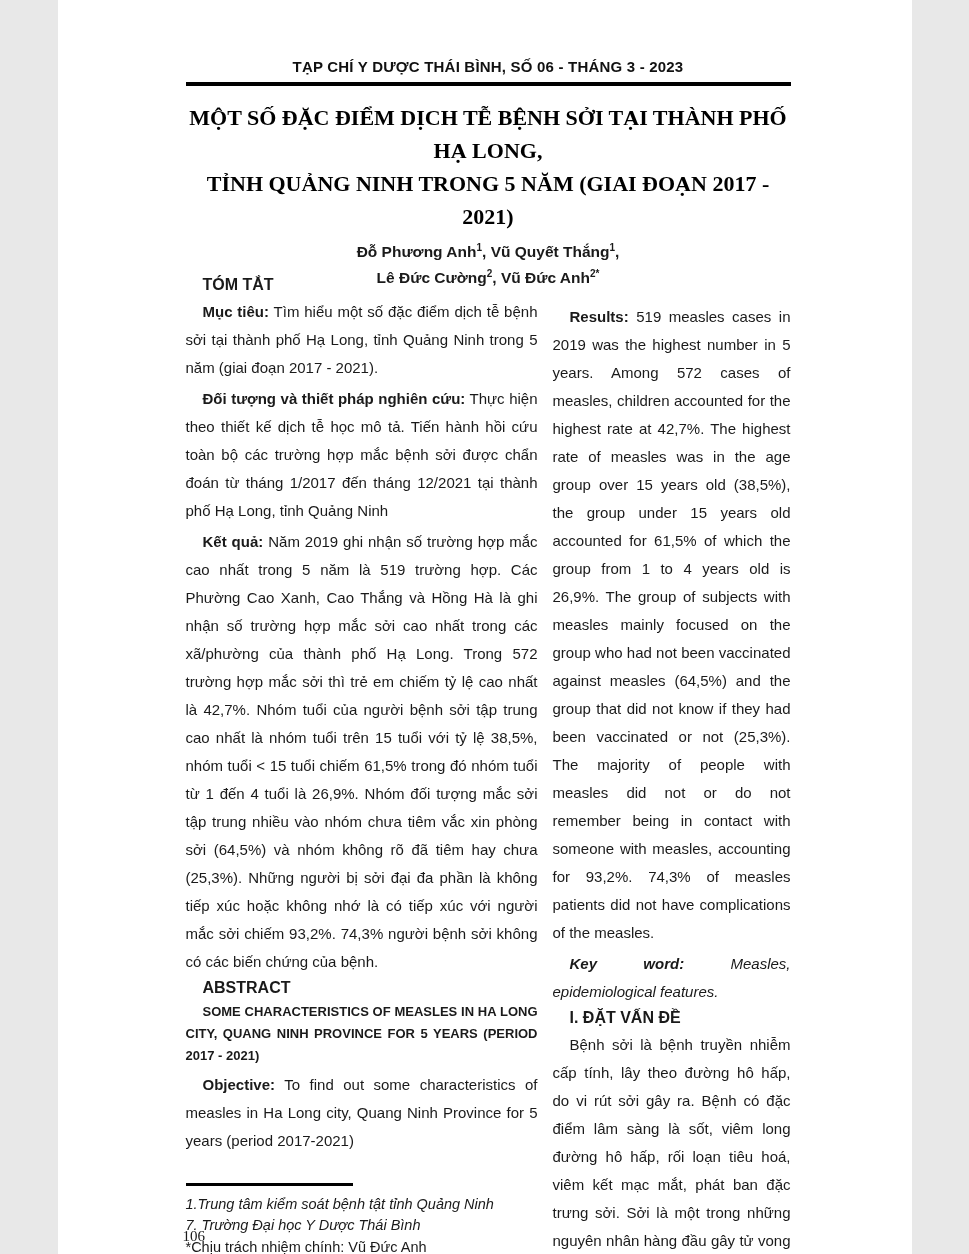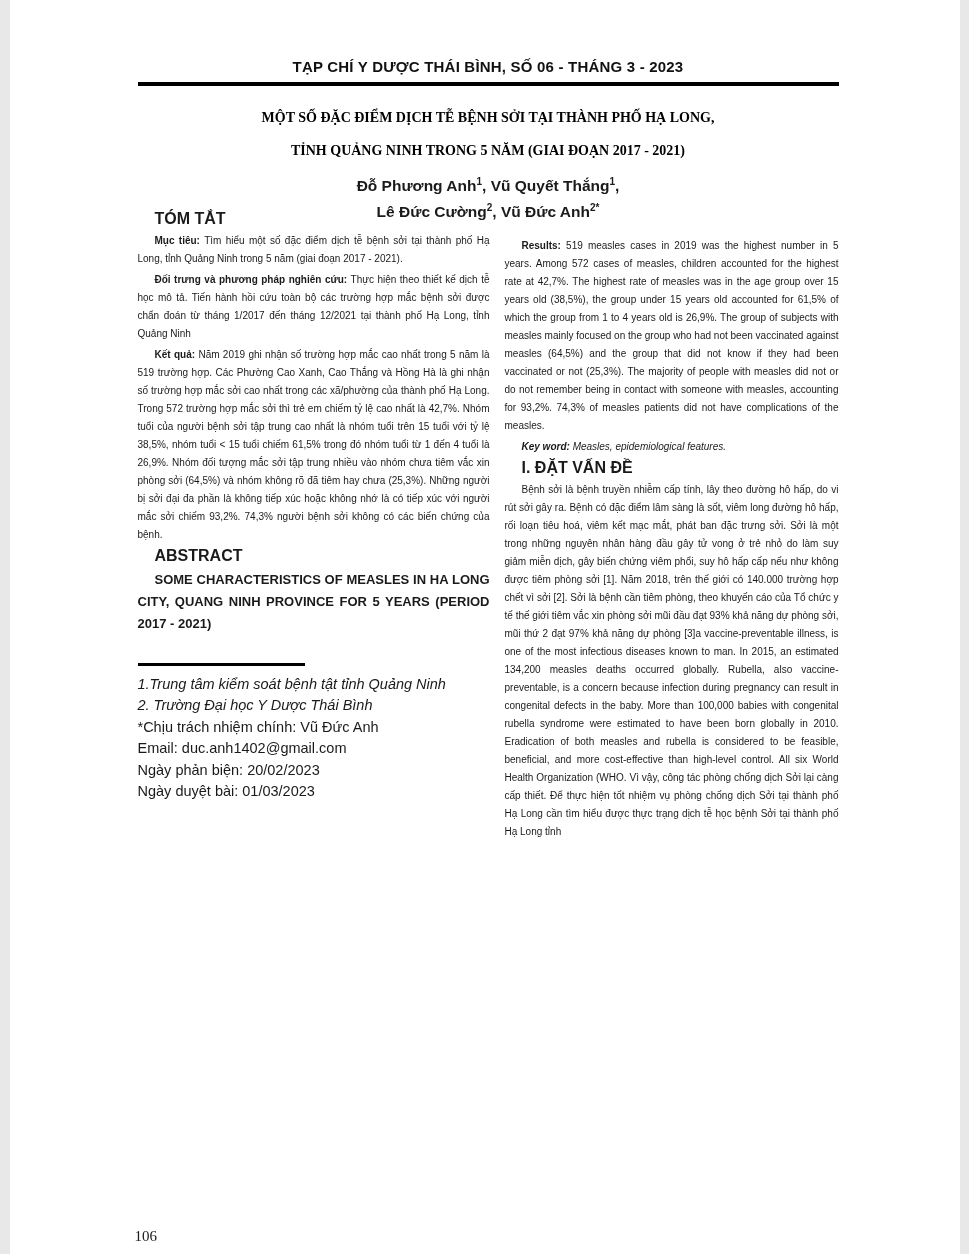--- a/index.html
+++ b/index.html
@@ -1,57 +1,57 @@
 <!DOCTYPE html>
 <html><head>
 <meta charset="utf-8">
 <style>
   * { margin:0; padding:0; box-sizing:border-box; }
   html,body { background:#e8e8e8; }
   .page {
     position:relative;
-    width:950px; height:1254px;
+    width:854px; height:1254px;
     margin:0 auto;
     background:#ffffff;
     color:#1a1a1a;
     padding:58px 121px 0 128px;
     font-family:"Liberation Sans","DejaVu Sans",sans-serif;
     overflow:hidden;
   }
   .journal-header {
     text-align:center;
     font-weight:bold;
     font-size:15px;
     letter-spacing:.2px;
     color:#111;
   }
   .header-rule { height:4px; background:#000; margin-top:7px; }
   .article-title {
     margin-top:15px;
     text-align:center;
     font-family:"Liberation Serif","DejaVu Serif",serif;
     font-weight:bold;
-    font-size:14px;
+    font-size:22px;
     line-height:33px;
     color:#000;
   }
   .authors {
     margin-top:4px;
     text-align:center;
     font-weight:bold;
     font-size:15.5px;
     line-height:22px;
   }
   .authors sup { font-size:10px; font-weight:bold; }
   .columns { display:flex; gap:15px; margin-top:14px; }
   .col-left  { flex:0 0 352px; margin-top:-30px; }
   .col-right { flex:1; }
   .para {
-    font-size:10px;
-    line-height:18px;
+    font-size:15px;
+    line-height:28px;
     text-align:justify;
     text-indent:17px;
     margin-bottom:3px;
   }
   .para b { font-weight:bold; }
   .section-heading {
     font-size:16px;
     font-weight:bold;
     text-indent:17px;
     margin:3px 0 4px 0;
@@ -95,35 +95,36 @@
     <div><span>Lê Đức Cường</span><sup>2</sup><span>, </span><span>Vũ Đức Anh</span><sup>2*</sup></div>
   </div>
 
   <div class="columns">
 
     <div class="col-left">
       <h2 class="section-heading">TÓM TẮT</h2>
 
       <p class="para"><b>Mục tiêu:</b> <span>Tìm hiểu một số đặc điểm dịch tễ bệnh sởi tại thành phố Hạ Long, tỉnh Quảng Ninh trong 5 năm (giai đoạn 2017 - 2021).</span></p>
 
-      <p class="para"><b>Đối trưng và phương pháp nghiên cứu:</b> <span>Thực hiện theo thiết kế dịch tễ học mô tả. Tiến hành hồi cứu toàn bộ các trường hợp mắc bệnh sởi được chẩn đoán từ tháng 1/2017 đến tháng 12/2021 tại thành phố Hạ Long, tỉnh Quảng Ninh</span></p>
+      <p class="para"><b>Đối tượng và thiết pháp nghiên cứu:</b> <span>Thực hiện theo thiết kế dịch tễ học mô tả. Tiến hành hồi cứu toàn bộ các trường hợp mắc bệnh sởi được chẩn đoán từ tháng 1/2017 đến tháng 12/2021 tại thành phố Hạ Long, tỉnh Quảng Ninh</span></p>
 
       <p class="para"><b>Kết quả:</b> <span>Năm 2019 ghi nhận số trường hợp mắc cao nhất trong 5 năm là 519 trường hợp. Các Phường Cao Xanh, Cao Thắng và Hồng Hà là ghi nhận số trường hợp mắc sởi cao nhất trong các xã/phường của thành phố Hạ Long. Trong 572 trường hợp mắc sởi thì trẻ em chiếm tỷ lệ cao nhất là 42,7%. Nhóm tuổi của người bệnh sởi tập trung cao nhất là nhóm tuổi trên 15 tuổi với tỷ lệ 38,5%, nhóm tuổi &lt; 15 tuổi chiếm 61,5% trong đó nhóm tuổi từ 1 đến 4 tuổi là 26,9%. Nhóm đối tượng mắc sởi tập trung nhiều vào nhóm chưa tiêm vắc xin phòng sởi (64,5%) và nhóm không rõ đã tiêm hay chưa (25,3%). Những người bị sởi đại đa phần là không tiếp xúc hoặc không nhớ là có tiếp xúc với người mắc sởi chiếm 93,2%. 74,3% người bệnh sởi không có các biến chứng của bệnh.</span></p>
 
 
       <h2 class="section-heading">ABSTRACT</h2>
 
       <p class="abstract-subtitle">SOME CHARACTERISTICS OF MEASLES IN HA LONG CITY, QUANG NINH PROVINCE FOR 5 YEARS (PERIOD 2017 - 2021)</p>
 
+      <p class="para"><b>Objective:</b> <span>To find out some characteristics of measles in Ha Long city, Quang Ninh Province for 5 years (period 2017-2021)</span></p>
 
 
       <div class="footnotes">
         <div class="footnote-rule"></div>
         <div class="fn italic">1.Trung tâm kiểm soát bệnh tật tỉnh Quảng Ninh</div>
-        <div class="fn italic">2. Trường Đại học Y Dược Thái Bình</div>
+        <div class="fn italic">7. Trường Đại học Y Dược Thái Bình</div>
         <div class="fn">*Chịu trách nhiệm chính: Vũ Đức Anh</div>
         <div class="fn">Email: duc.anh1402@gmail.com</div>
         <div class="fn">Ngày phản biện: 20/02/2023</div>
         <div class="fn">Ngày duyệt bài: 01/03/2023</div>
       </div>
     </div>
 
     <div class="col-right">
       <p class="para"><b>Results:</b> <span>519 measles cases in 2019 was the highest number in 5 years. Among 572 cases of measles, children accounted for the highest rate at 42,7%. The highest rate of measles was in the age group over 15 years old (38,5%), the group under 15 years old accounted for 61,5% of which the group from 1 to 4 years old is 26,9%. The group of subjects with measles mainly focused on the group who had not been vaccinated against measles (64,5%) and the group that did not know if they had been vaccinated or not (25,3%). The majority of people with measles did not or do not remember being in contact with someone with measles, accounting for 93,2%. 74,3% of measles patients did not have complications of the measles.</span></p>
 

